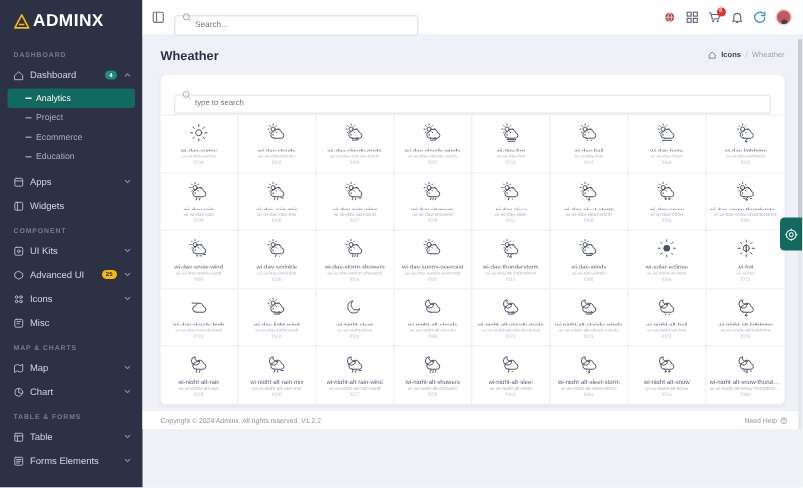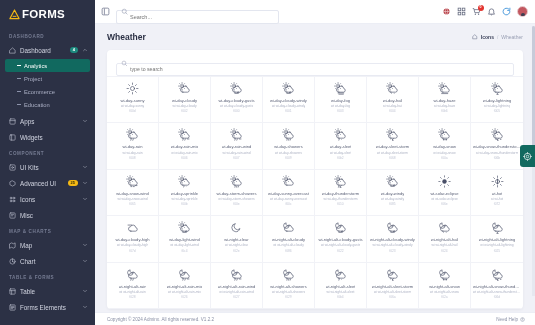--- a/index.html
+++ b/index.html
@@ -99,21 +99,21 @@
     margin: 0 5px;
     padding-left: 12px;
     border-radius: 2px;
   }
   .sub-item.active .dash { background: #ffffff; }
 
   
   .main {
     flex: 1 1 auto;
     display: flex; flex-direction: column;
-    height: 325px;
+    height: 286px;
     background: #f0f1f7;
     position: relative;
     overflow: hidden;
   }
   .topbar {
     height: 24px;
     background: #ffffff;
     display: flex; align-items: center;
     padding: 0 7px 0 6px;
     gap: 6px;
@@ -346,21 +346,21 @@
 <div class="app">
 
   <aside class="sidebar">
     <div class="brand">
       <span class="brand-mark">
         <svg viewBox="0 0 24 24" width="11" height="11">
           <path d="M12 2 L22 21 H2 Z" fill="none" stroke="#f5b914" stroke-width="2.4" stroke-linejoin="round"></path>
           <path d="M8 16 H16" stroke="#f5b914" stroke-width="2.2"></path>
         </svg>
       </span>
-      <span class="brand-text">FORMS</span>
+      <span class="brand-text">ADMINX</span>
     </div>
     <nav id="sidebar-nav">
         <div class="nav-section">DASHBOARD</div>
         <div class="nav-item">
           <span class="ico">
             <svg viewBox="0 0 24 24" width="7" height="7" fill="none" stroke="currentColor" stroke-width="2" stroke-linejoin="round" stroke-linecap="round">
               <path d="M3 11 L12 3 L21 11 V21 H3 Z"></path>
             </svg>
           </span>
           <span class="nav-label">Dashboard</span>

